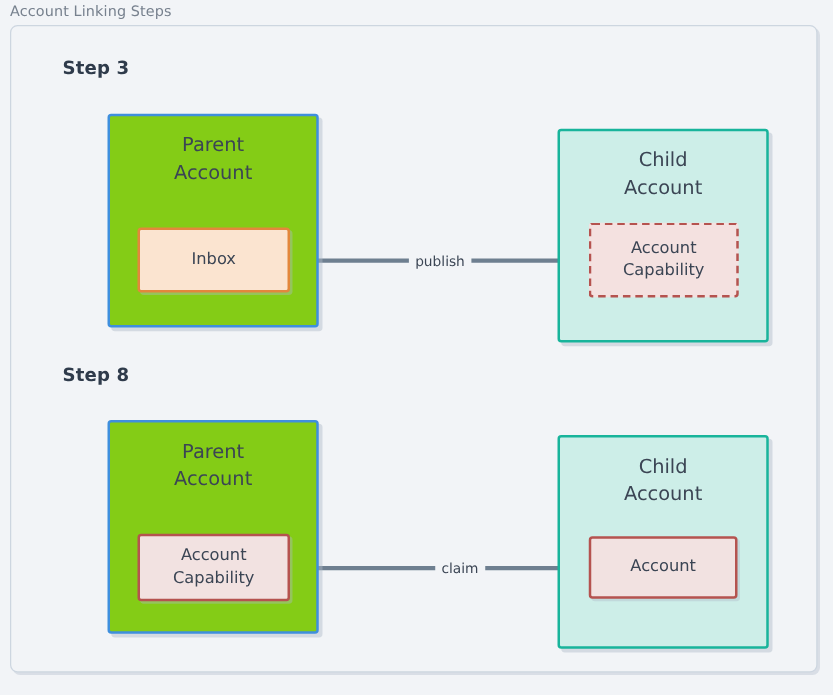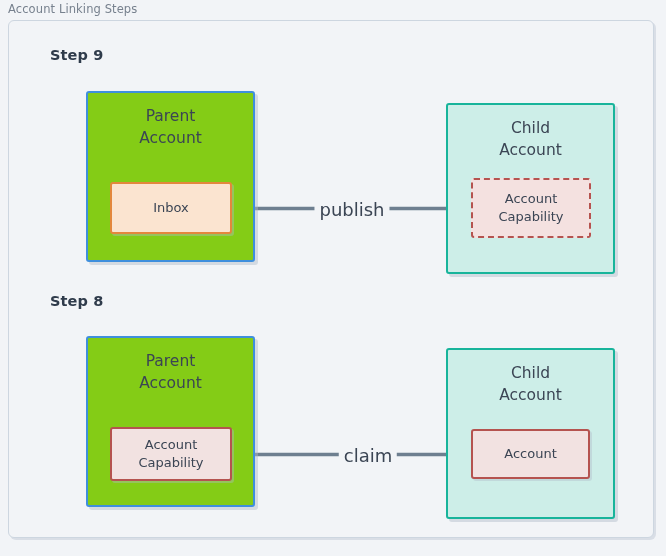--- a/index.html
+++ b/index.html
@@ -136,21 +136,21 @@
   
   .edge-svg {
     position: absolute;
     left: 0; top: 0;
     width: 666px; height: 556px;
     pointer-events: none;
     overflow: visible;
   }
   .edge-label {
     position: absolute;
-    font-size: 18px;
+    font-size: 11px;
     color: #3b4554;
     background: #f2f4f7;
     padding: 0 5px;
     white-space: nowrap;
     transform: translate(-50%, -50%);
   }
   #publish-label { left: 352px; top: 209px; }
   #claim-label   { left: 368px; top: 455px; }
 </style>
 </head>
@@ -174,21 +174,21 @@
 
     <line x1="471" y1="208.5" x2="243" y2="208.5" stroke="#6e7f90" stroke-width="3.4" stroke-linecap="butt" marker-end="url(#arrow-left)"></line>
 
     <line x1="232" y1="454.5" x2="463" y2="454.5" stroke="#6e7f90" stroke-width="3.4" stroke-linecap="butt" marker-end="url(#arrow-right)"></line>
   </svg>
 
   <div id="publish-label" class="edge-label">publish</div>
 
   <div id="claim-label" class="edge-label">claim</div>
 
-  <div id="step-1-label" class="step-label">Step 9</div>
+  <div id="step-1-label" class="step-label">Step 3</div>
 
   <div id="parent-account-step1" class="account-box parent">
     <div class="account-title">Parent
 Account</div>
   </div>
 
   <div id="inbox-box" class="resource-box inbox">Inbox</div>
 
   <div id="child-account-step1" class="account-box child">
     <div class="account-title">Child

